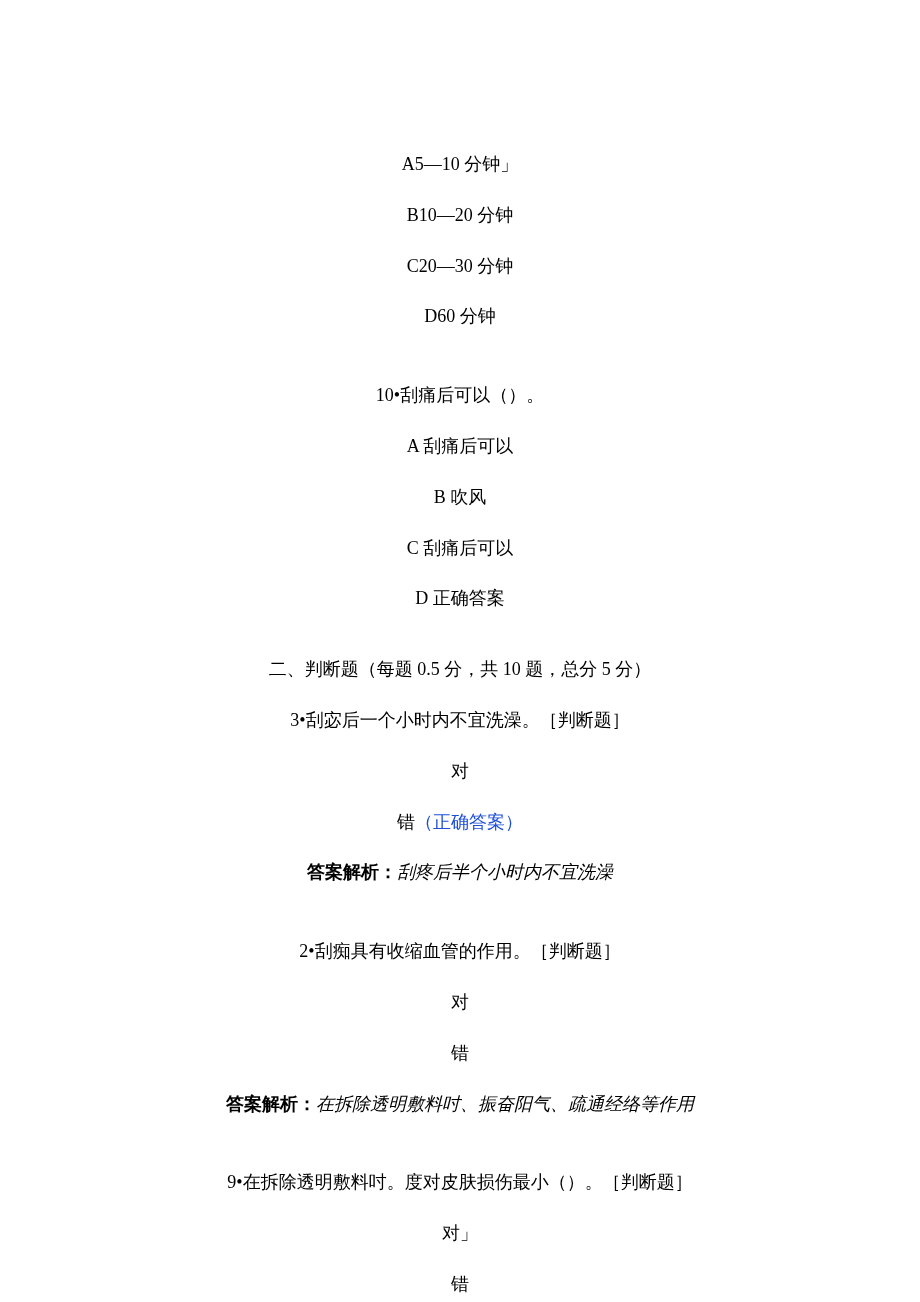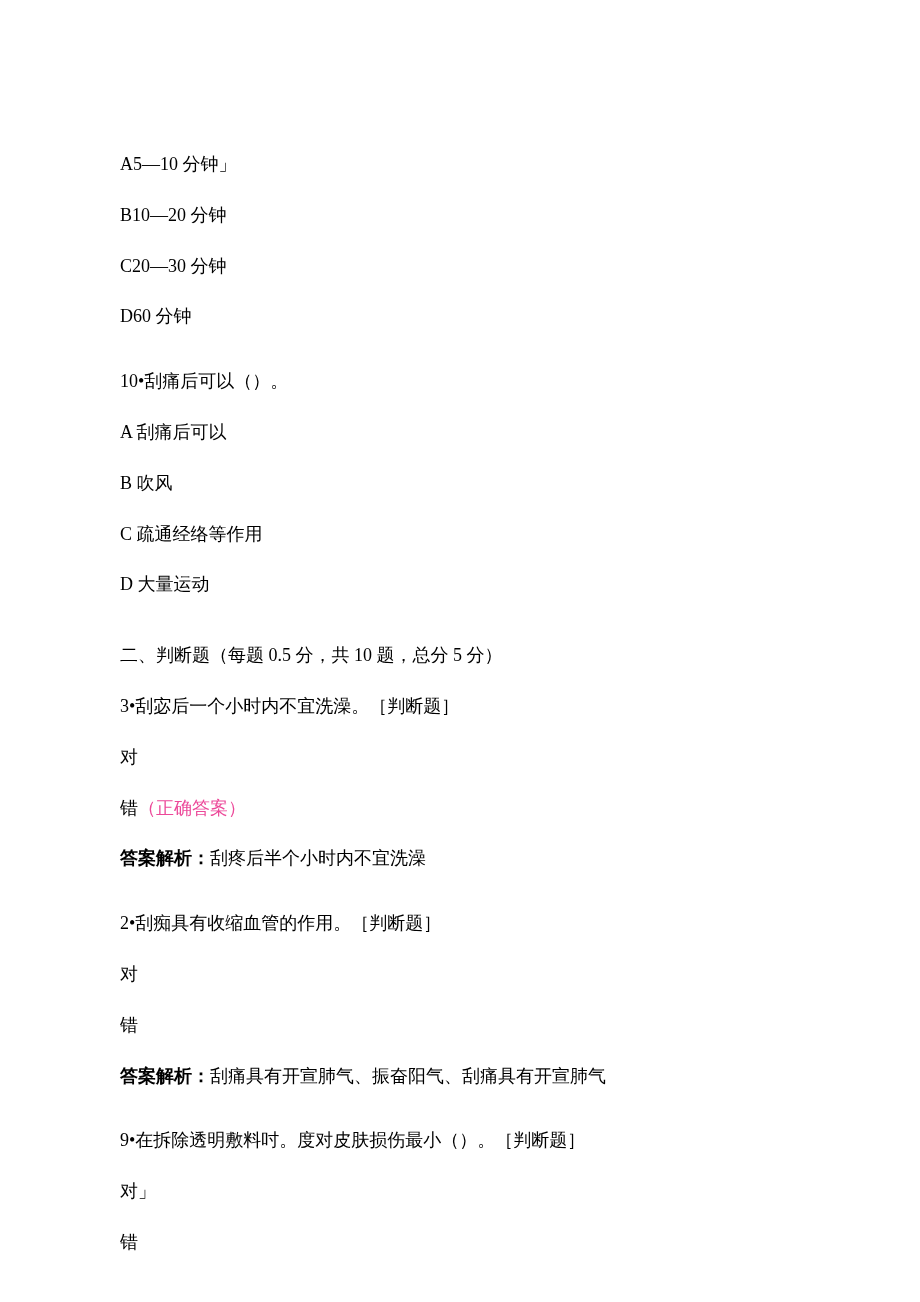--- a/index.html
+++ b/index.html
@@ -1,79 +1,81 @@
 <!DOCTYPE html>
 <html><head>
   <meta charset="utf-8">
   <style>
     * {
       margin: 0;
       padding: 0;
       box-sizing: border-box;
+      text-align: center;
     }
     body {
       background: #ffffff;
       font-family: "SimSun", "宋体", serif;
       font-size: 18px;
       line-height: 1.6;
       color: #000000;
       padding: 150px 120px 60px 120px;
       width: 920px;
     }
     .line {
       margin-bottom: 22px;
     }
     .bold {
       font-weight: bold;
       font-family: Liberation Serif, serif;
     }
     .correct-answer {
-      color: #ec4899;
+      color: #1d4ed8;
     }
     .section-gap {
       margin-top: 42px;
     }
     .question-gap {
-      margin-top: 36px;
+      margin-top: 50px;
     }
     .analysis-line {
       margin-bottom: 22px;
     }
     .inline-normal {
       font-weight: normal;
       font-family: "SimSun", "宋体", serif;
+      font-style: italic;
     }
   </style>
 </head>
 <body>
 
 <div class="line"><span>A5—10 分钟」</span></div>
 <div class="line"><span>B10—20 分钟</span></div>
 <div class="line"><span>C20—30 分钟</span></div>
 <div class="line"><span>D60 分钟</span></div>
 
 <div class="line question-gap"><span>10•刮痛后可以（）。</span></div>
 <div class="line"><span>A 刮痛后可以</span></div>
 <div class="line"><span>B 吹风</span></div>
-<div class="line"><span>C 疏通经络等作用</span></div>
-<div class="line"><span>D 大量运动</span></div>
+<div class="line"><span>C 刮痛后可以</span></div>
+<div class="line"><span>D 正确答案</span></div>
 
 <div class="line section-gap"><span>二、判断题（每题 0.5 分，共 10 题，总分 5 分）</span></div>
 
 <div class="line"><span>3•刮宓后一个小时内不宜洗澡。［判断题］</span></div>
 <div class="line"><span>对</span></div>
 <div class="line">
   <span>错</span><span class="correct-answer">（正确答案）</span>
 </div>
 <div class="analysis-line">
   <span class="bold">答案解析：</span><span class="inline-normal">刮疼后半个小时内不宜洗澡</span>
 </div>
 
 <div class="line question-gap"><span>2•刮痴具有收缩血管的作用。［判断题］</span></div>
 <div class="line"><span>对</span></div>
 <div class="line"><span>错</span></div>
 <div class="analysis-line">
-  <span class="bold">答案解析：</span><span class="inline-normal">刮痛具有开宣肺气、振奋阳气、刮痛具有开宣肺气</span>
+  <span class="bold">答案解析：</span><span class="inline-normal">在拆除透明敷料吋、振奋阳气、疏通经络等作用</span>
 </div>
 
 <div class="line question-gap"><span>9•在拆除透明敷料吋。度对皮肤损伤最小（）。［判断题］</span></div>
 <div class="line"><span>对」</span></div>
 <div class="line"><span>错</span></div>
 
 </body></html>

